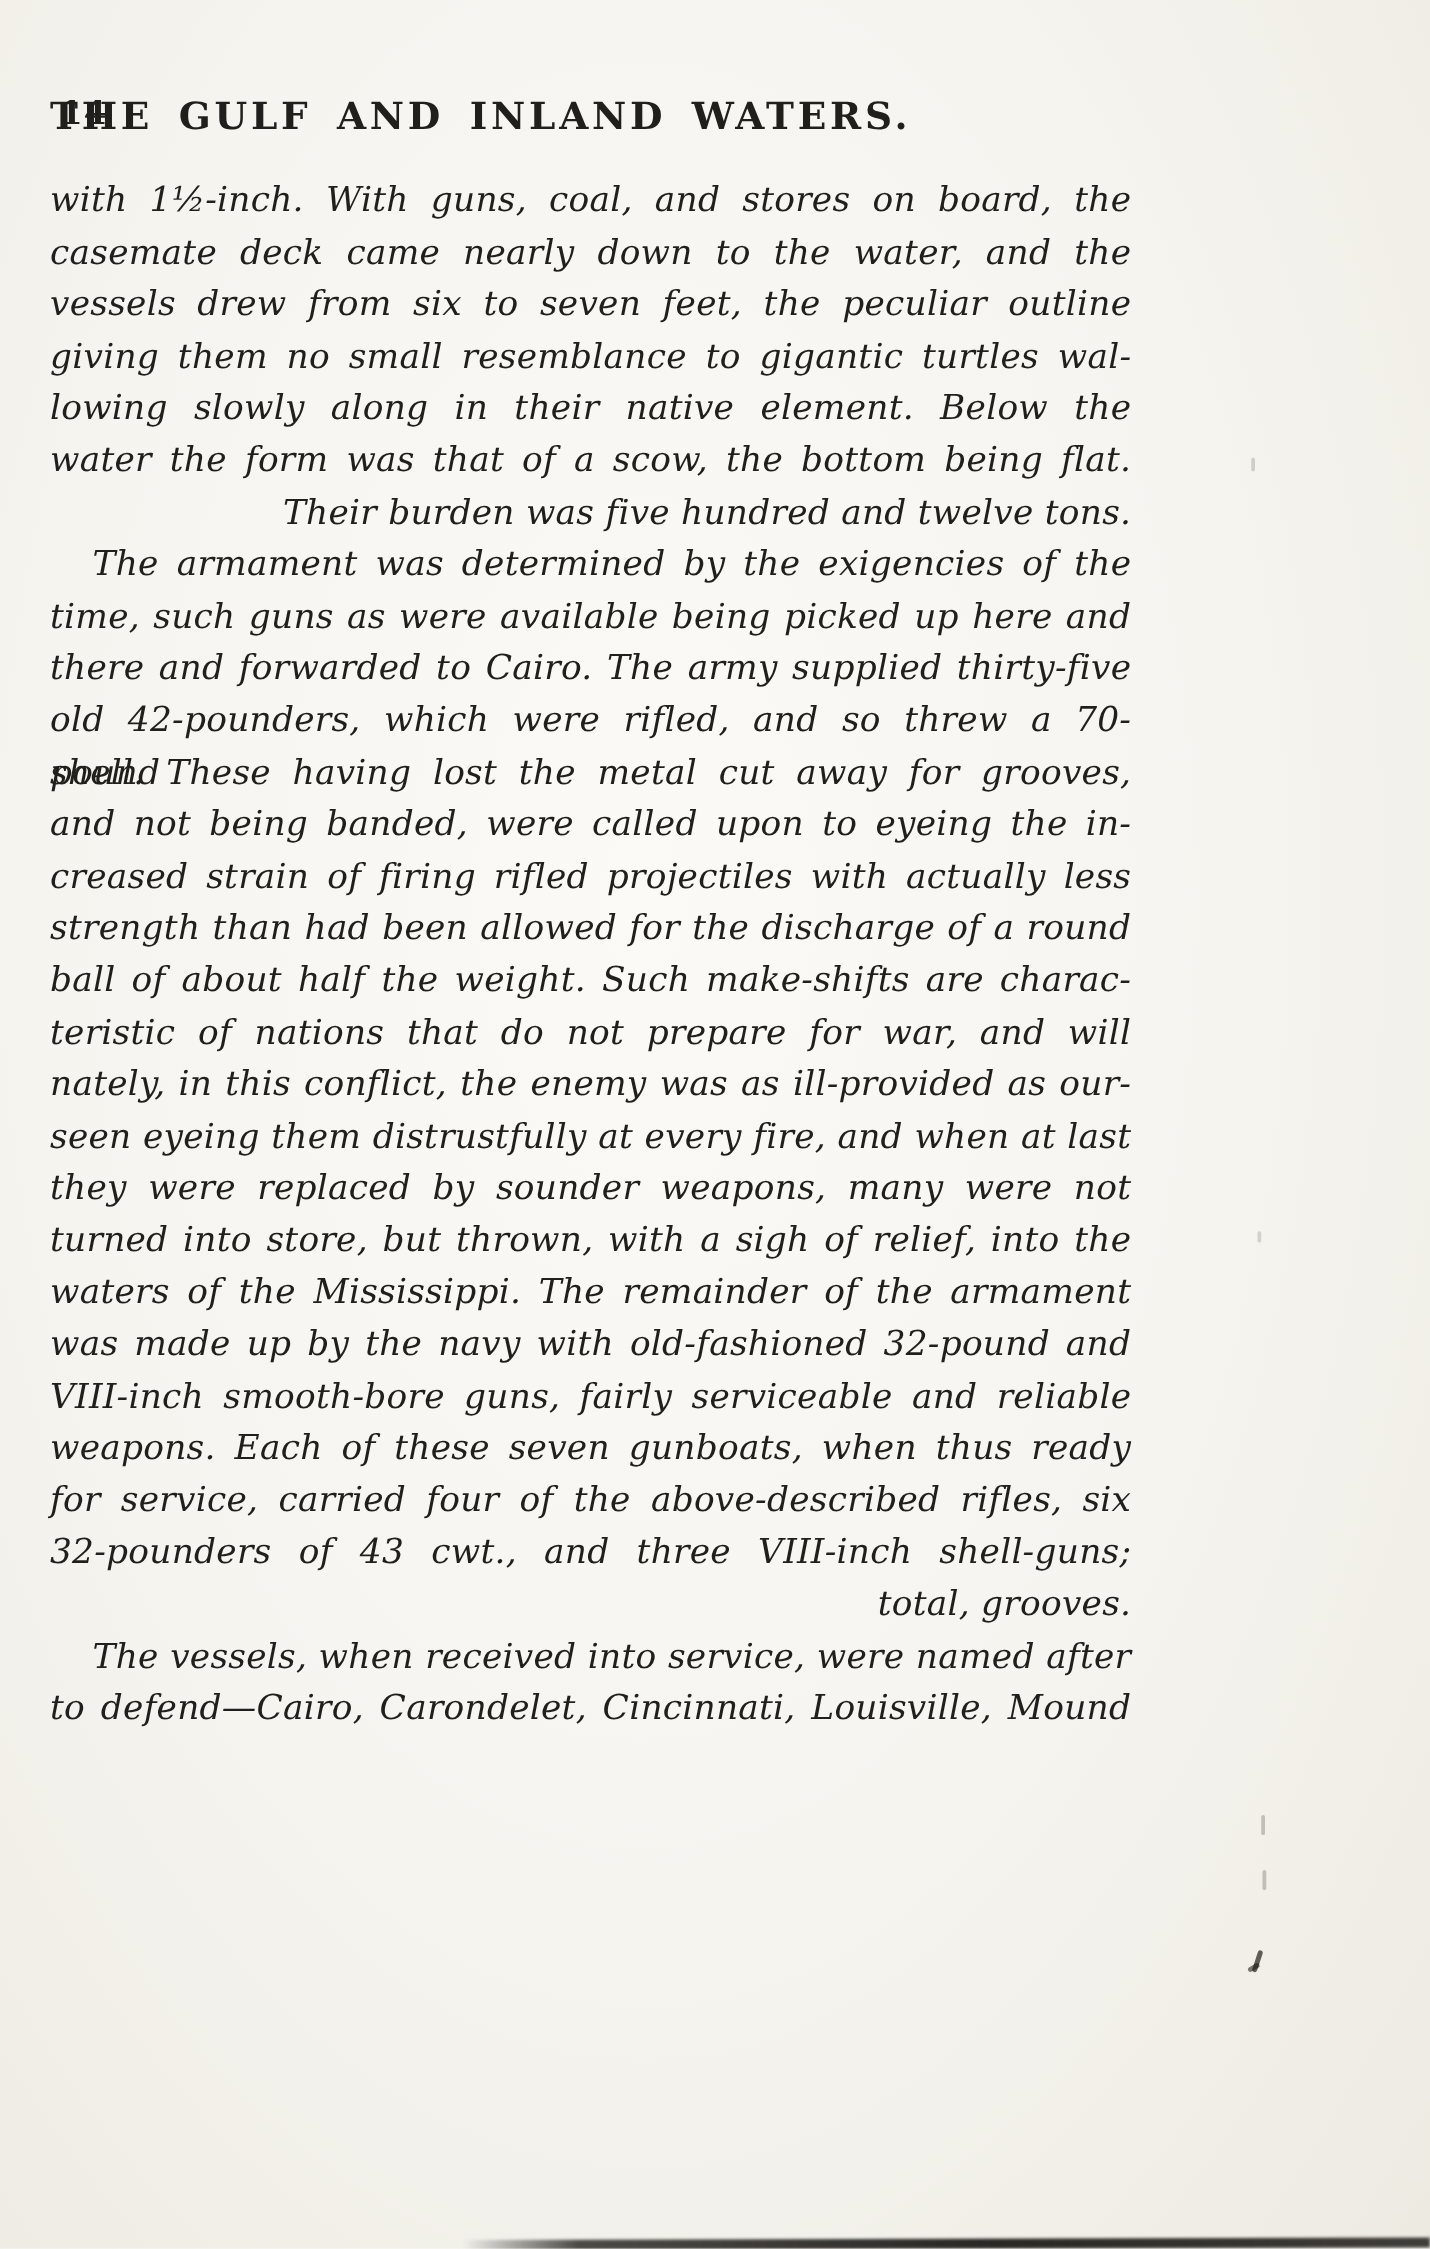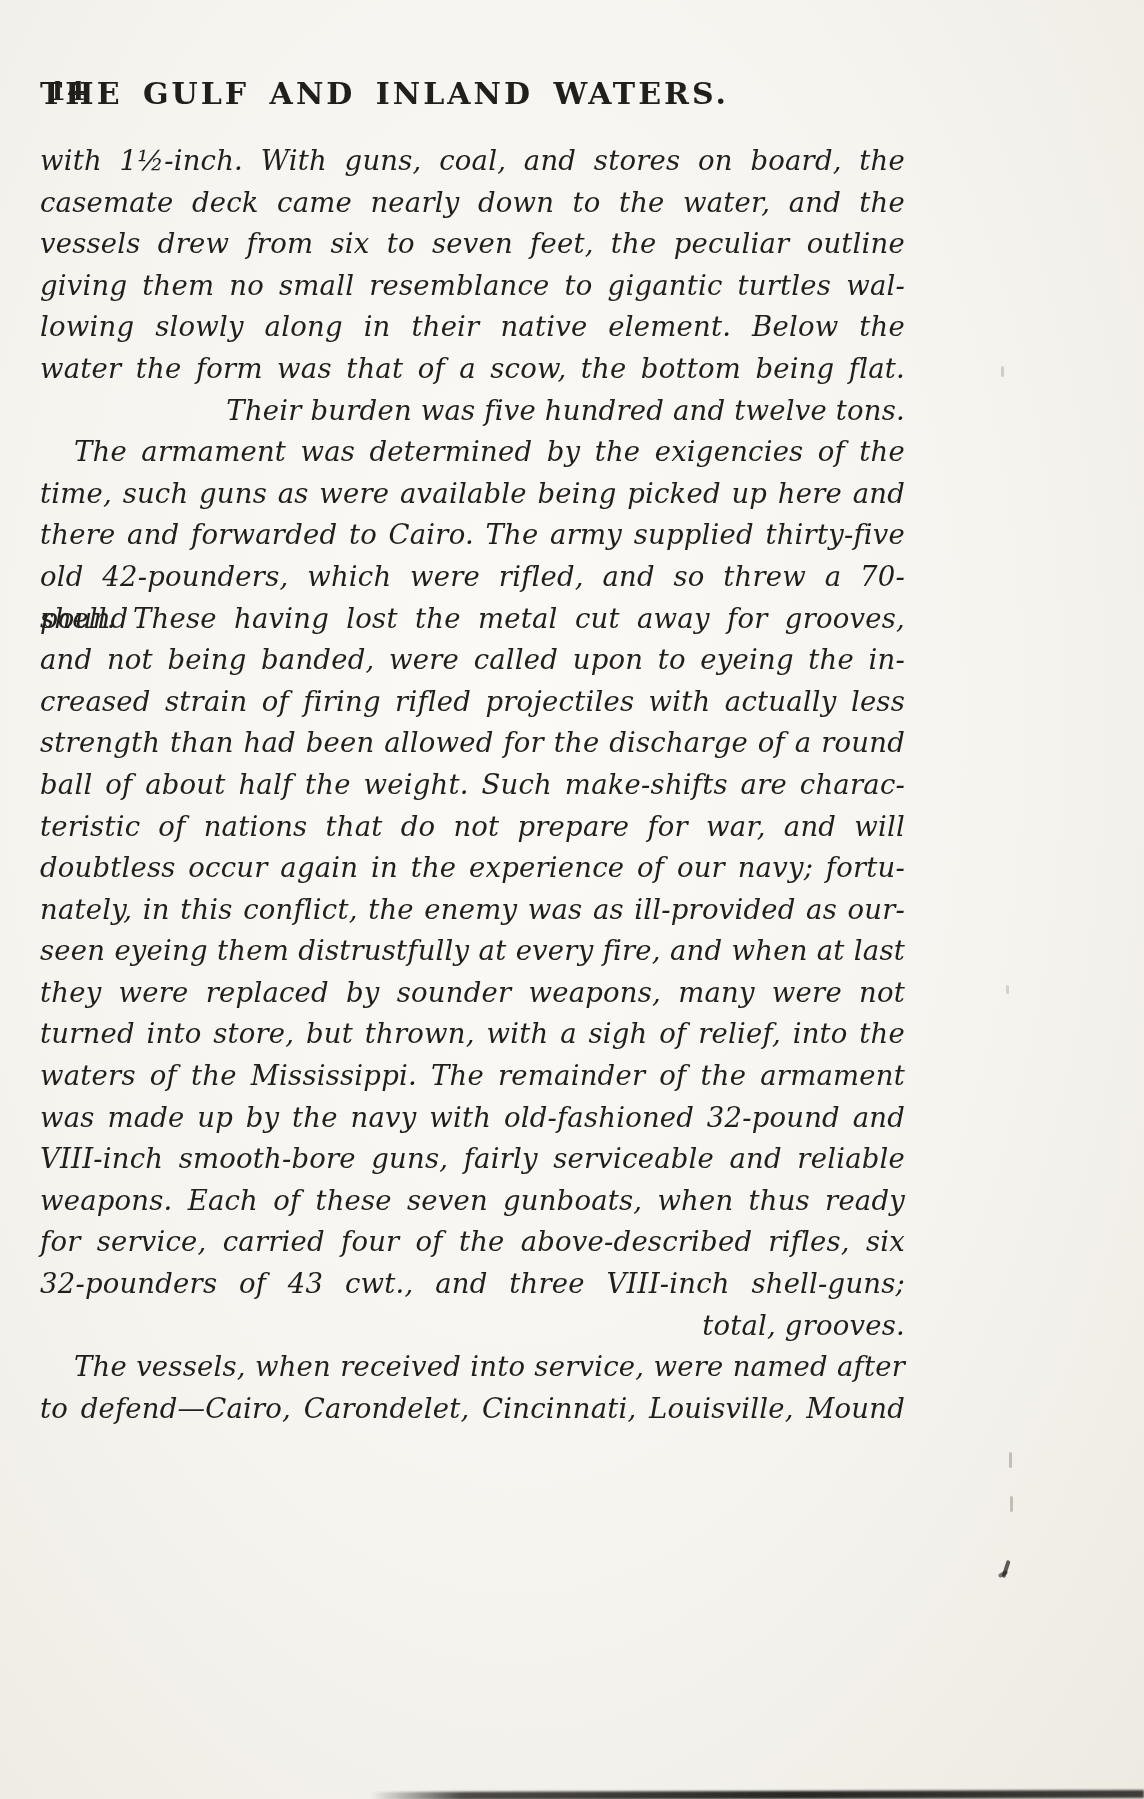--- a/index.html
+++ b/index.html
@@ -111,21 +111,20 @@
       <div class="ln j ind">The armament was determined by the exigencies of the</div>
       <div class="ln j">time, such guns as were available being picked up here and</div>
       <div class="ln j">there and forwarded to Cairo.  The army supplied thirty-five</div>
       <div class="ln j">old 42-pounders, which were rifled, and so threw a 70-pound</div>
       <div class="ln j">shell.  These having lost the metal cut away for grooves,</div>
       <div class="ln j">and not being banded, were called upon to eyeing the in-</div>
       <div class="ln j">creased strain of firing rifled projectiles with actually less</div>
       <div class="ln j">strength than had been allowed for the discharge of a round</div>
       <div class="ln j">ball of about half the weight.  Such make-shifts are charac-</div>
       <div class="ln j">teristic of nations that do not prepare for war, and will</div>
-      <div class="ln j">doubtless occur again in the experience of our navy; fortu-</div>
       <div class="ln j">nately, in this conflict, the enemy was as ill-provided as our-</div>
       <div class="ln j">seen eyeing them distrustfully at every fire, and when at last</div>
       <div class="ln j">they were replaced by sounder weapons, many were not</div>
       <div class="ln j">turned into store, but thrown, with a sigh of relief, into the</div>
       <div class="ln j">waters of the Mississippi.  The remainder of the armament</div>
       <div class="ln j">was made up by the navy with old-fashioned 32-pound and</div>
       <div class="ln j">VIII-inch smooth-bore guns, fairly serviceable and reliable</div>
       <div class="ln j">weapons.  Each of these seven gunboats, when thus ready</div>
       <div class="ln j">for service, carried four of the above-described rifles, six</div>
       <div class="ln j">32-pounders of 43 cwt., and three VIII-inch shell-guns;</div>

